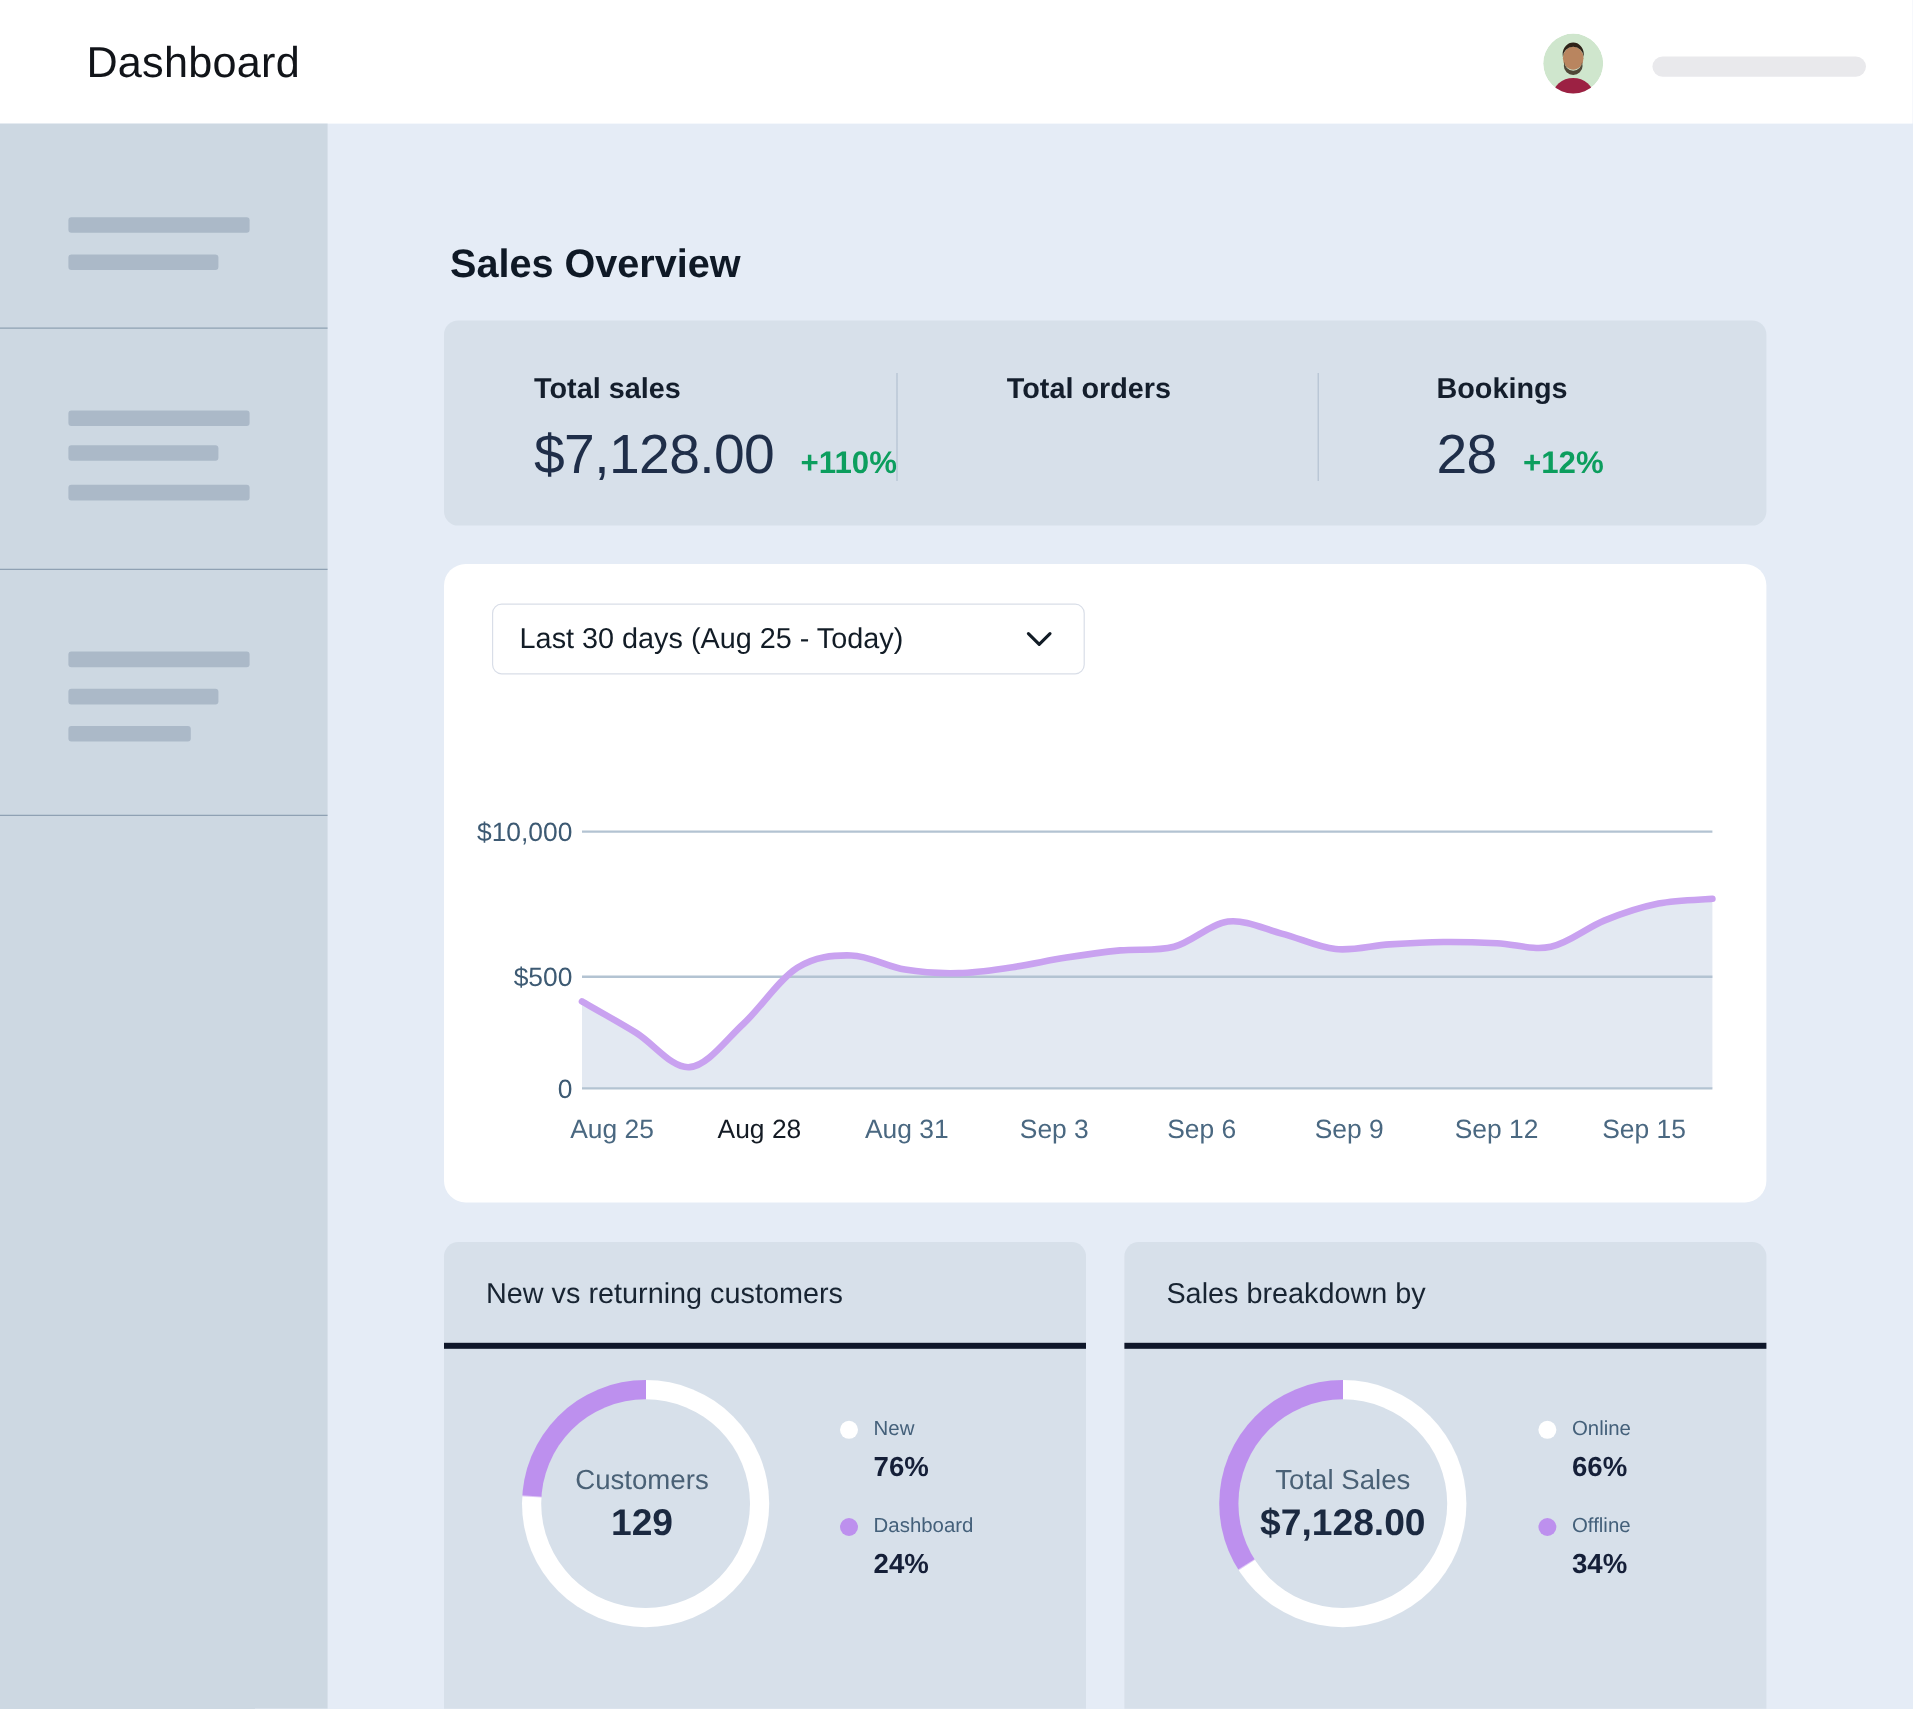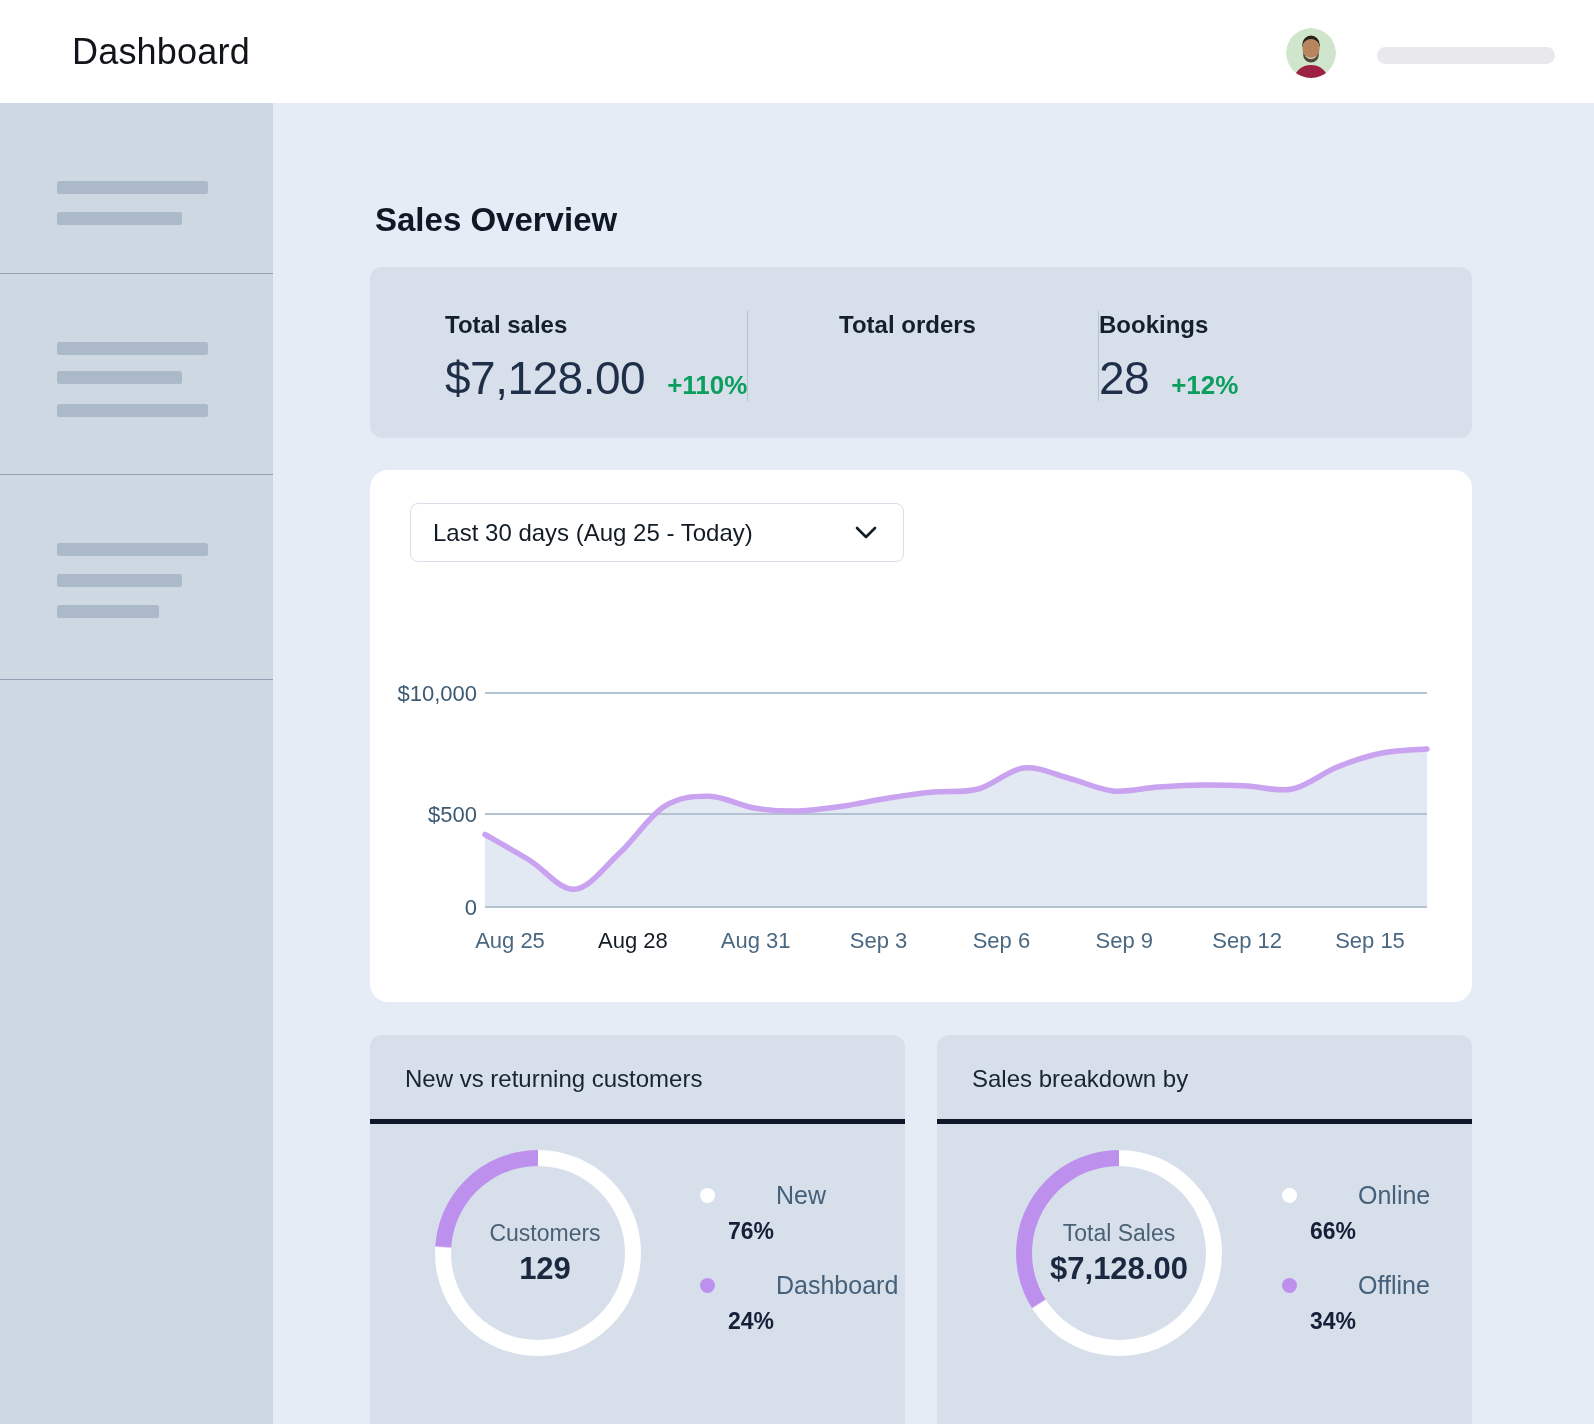--- a/index.html
+++ b/index.html
@@ -21,21 +21,21 @@
   .sb-section:last-child{border-bottom:none;}
   .sk-bar{position:absolute;left:57px;height:13px;border-radius:2.5px;background:#abb9c8;}
   
   .page-title{position:absolute;left:375px;top:179px;font-size:33px;font-weight:700;color:#0f1926;}
   .card{position:absolute;background:#d7e0ea;border-radius:12px;}
   
   .stats-card{left:370px;top:267px;width:1102px;height:171px;display:grid;grid-template-columns:377px 351px 374px;}
   .stat-col{position:relative;padding-top:44px;}
   .stat-col:nth-child(1){padding-left:75px;}
   .stat-col:nth-child(2){padding-left:91px;border-left:1.5px solid #b3c1d1;}
-  .stat-col:nth-child(3){border-left:1.5px solid #b3c1d1;}
+  .stat-col:nth-child(3){padding-left:98px;border-left:1.5px solid #b3c1d1;}
   .stat-col:nth-child(2),.stat-col:nth-child(3){border-image:linear-gradient(to bottom,transparent 26%,#b3c1d1 26%,#b3c1d1 78%,transparent 78%) 1;}
   .stat-label{font-size:24px;font-weight:700;color:#141e2c;margin-bottom:12px;}
   .stat-row{display:flex;align-items:baseline;gap:22px;}
   .stat-value{font-size:46px;font-weight:400;color:#1f2e49;letter-spacing:-.5px;}
   .stat-delta{font-size:26px;font-weight:700;}
   
   .chart-card{left:370px;top:470px;width:1102px;height:532px;background:#ffffff;border-radius:18px;}
   .range-select{position:absolute;left:40px;top:33px;width:494px;height:59px;background:#fff;
     border:1px solid #d9dee8;border-radius:8px;box-sizing:border-box;display:flex;align-items:center;
     padding:0 26px 0 22px;cursor:pointer;}
@@ -50,21 +50,21 @@
   .bc-title{position:absolute;left:35px;top:30px;font-size:24px;font-weight:400;color:#182432;}
   .donut{position:absolute;top:115px;width:206px;height:206px;border-radius:50%;}
   .donut::after{content:"";position:absolute;inset:16px;border-radius:50%;background:#d7e0ea;}
   .donut-center{position:absolute;top:115px;width:206px;height:206px;display:flex;flex-direction:column;
     align-items:center;justify-content:center;gap:4px;z-index:2;}
   .donut-center .dc-label{font-size:23px;color:#4a6176;}
   .donut-center .dc-value{font-size:31px;font-weight:700;color:#1b2940;}
   .legend{position:absolute;top:146px;display:flex;flex-direction:column;gap:26px;}
   .legend-group .lg-row{display:flex;align-items:center;gap:13px;}
   .legend-dot{width:15px;height:15px;border-radius:50%;flex:none;}
-  .lg-label{font-size:25px;color:#44607a;margin-left:48px;}
+  .lg-label{font-size:17px;color:#44607a;}
   .lg-pct{font-size:23px;font-weight:700;color:#151f38;margin:8px 0 0 28px;}
 </style>
 </head>
 <body>
 
 <header class="topbar">
   <div class="topbar-title">Dashboard</div>
   <div class="avatar">
     <svg width="50" height="50" viewBox="0 0 50 50">
       <defs>
@@ -149,21 +149,21 @@
       <text class="xtick" x="877.1428571428571" y="478" text-anchor="middle">Sep 12</text>
       <text class="xtick" x="1000" y="478" text-anchor="middle">Sep 15</text>
     </svg>
 </section>
 
 <section class="card bottom-card" style="left:370px;">
   <div class="bc-header">
     <div class="bc-title">New vs returning customers</div>
   </div>
   <div class="donut" style="left: 65px; background: conic-gradient(rgb(255, 255, 255) 0deg, rgb(255, 255, 255) 273.1deg, rgb(189, 144, 238) 274.1deg, rgb(189, 144, 238) 360deg);"></div>
-  <div class="donut-center" style="left:72px;">
+  <div class="donut-center" style="left:62px;">
     <span class="dc-label">Customers</span>
     <span class="dc-value">129</span>
   </div>
   <div class="legend" style="left:330px;">
     <div class="legend-group">
       <div class="lg-row">
         <span class="legend-dot" style="background:#ffffff;"></span>
         <span class="lg-label">New</span>
       </div>
       <div class="lg-pct">76%</div>

